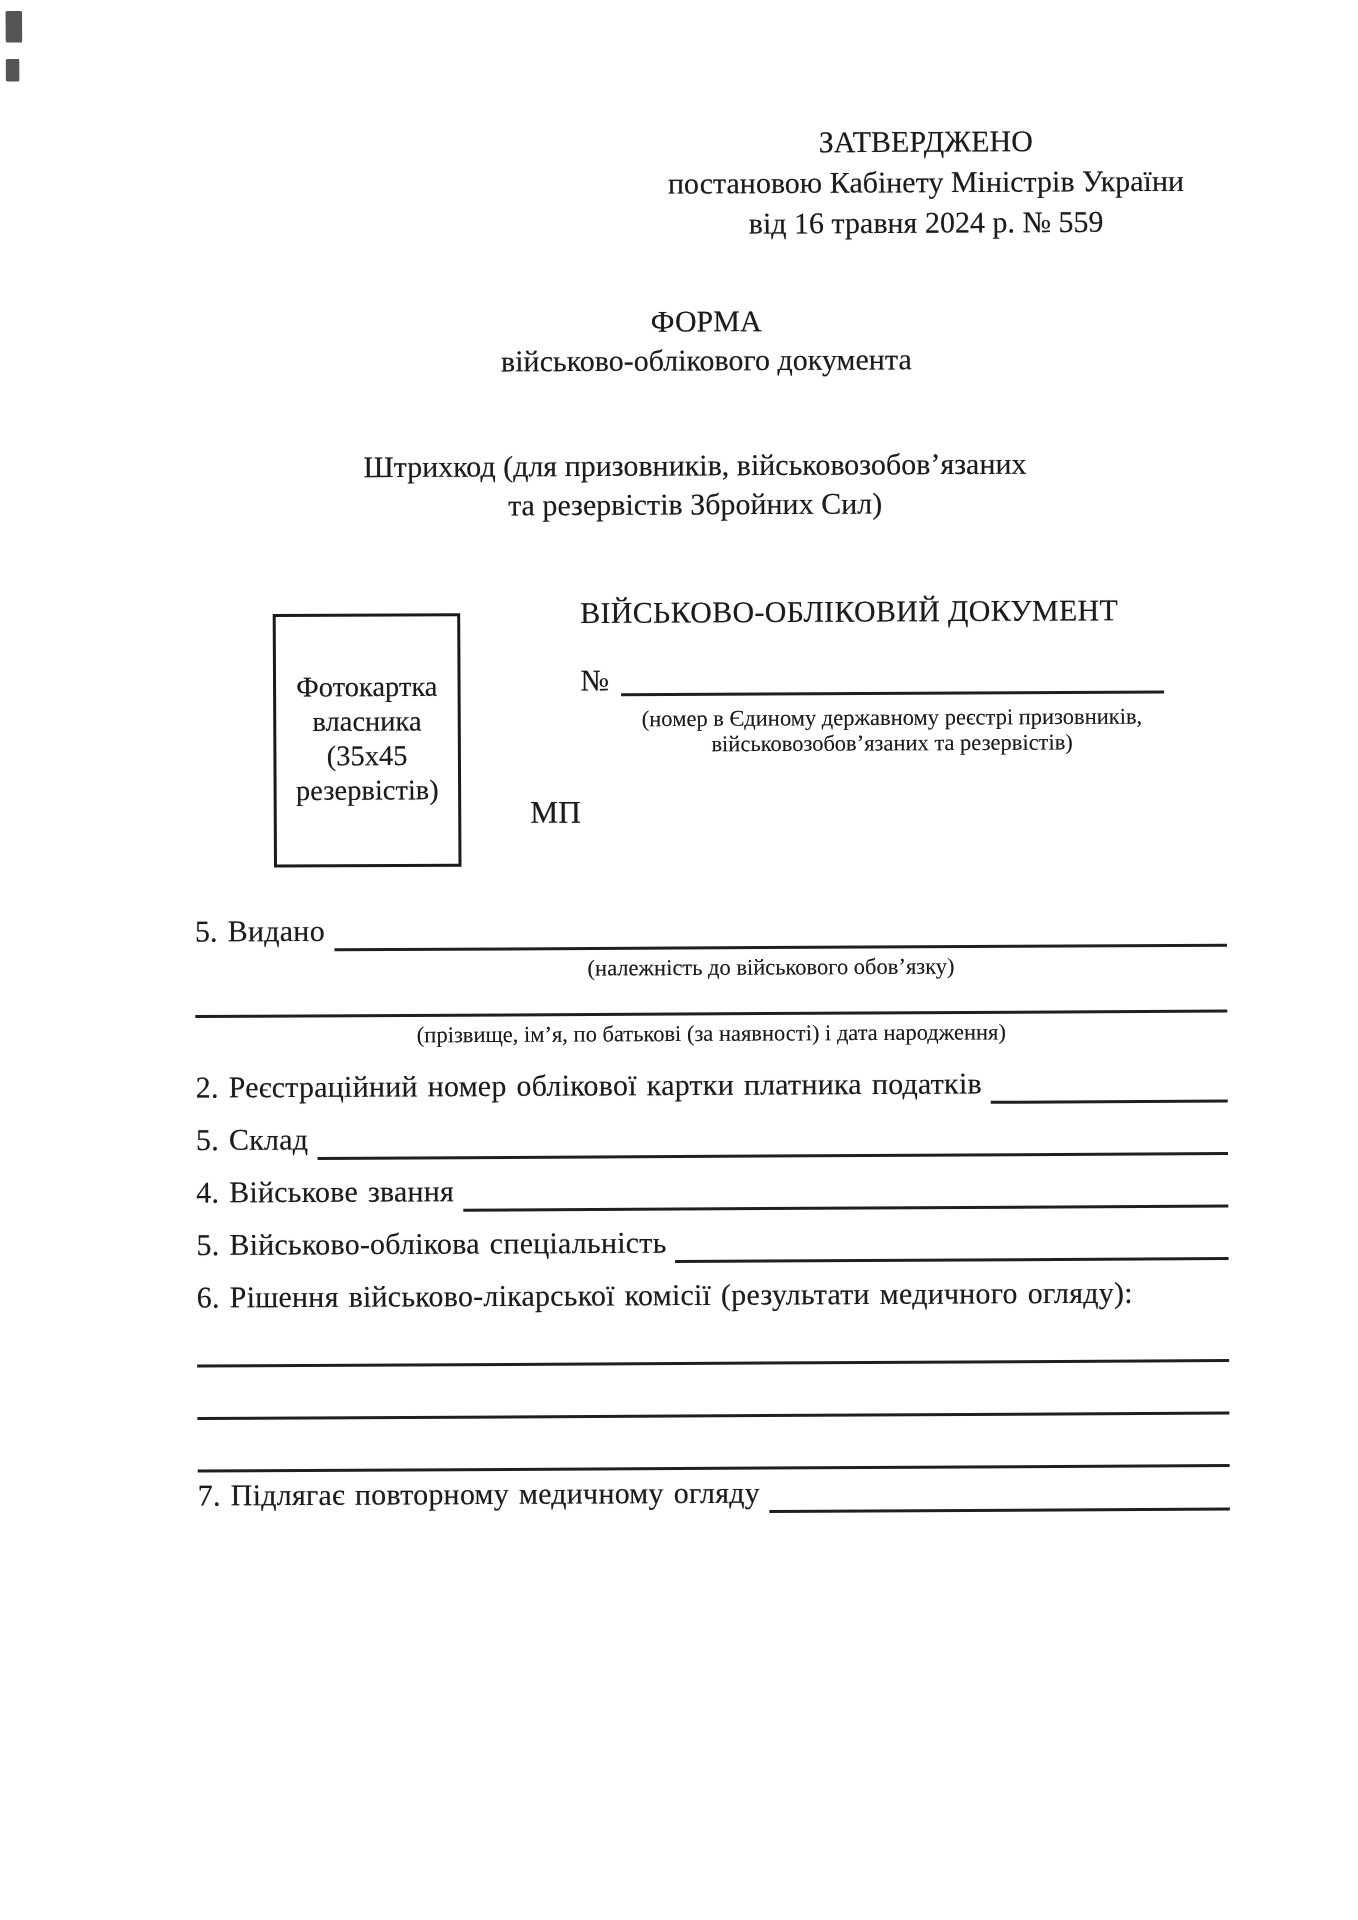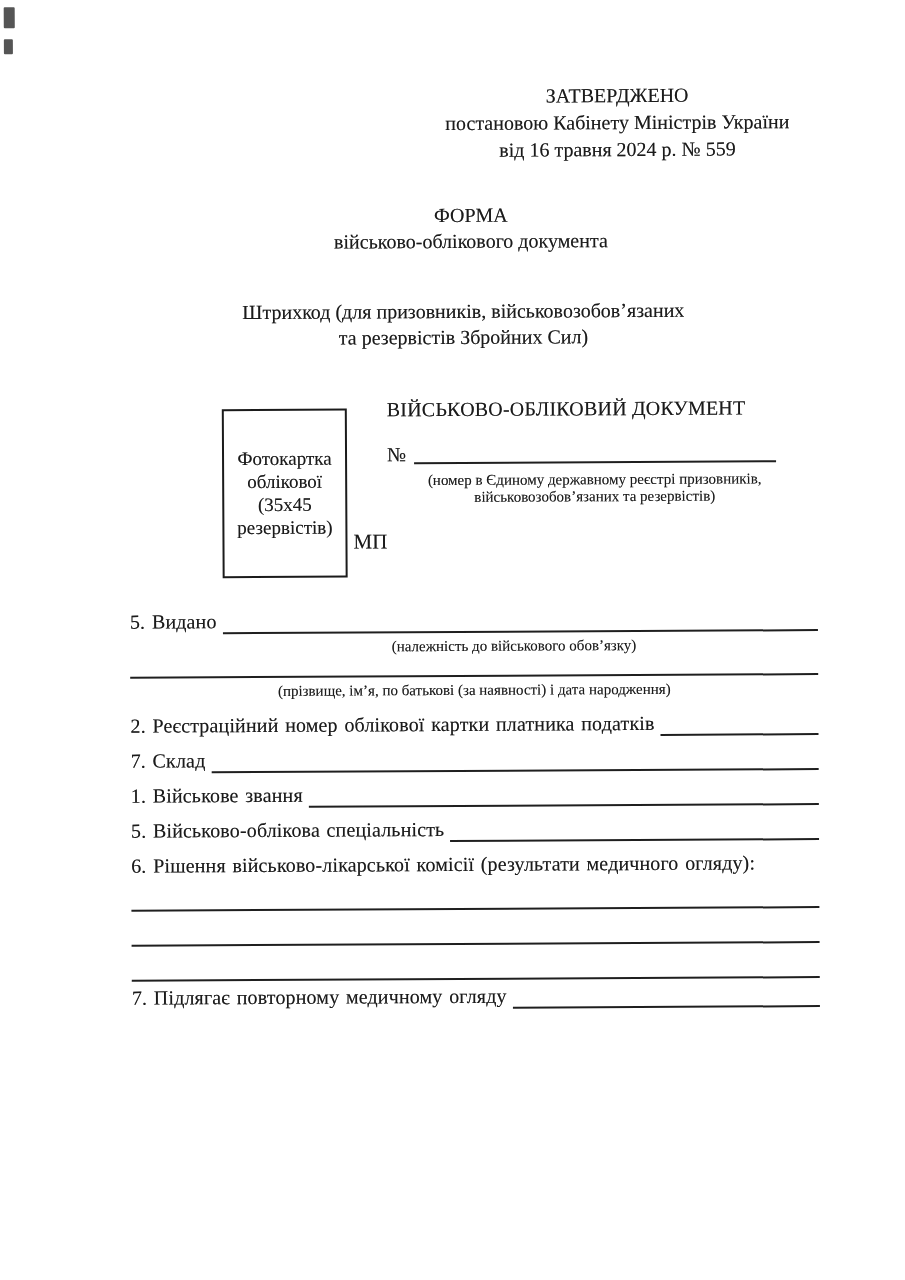--- a/index.html
+++ b/index.html
@@ -9,21 +9,21 @@
         transform:rotate(-0.3deg);transform-origin:452px 640px;}
   .ink{text-shadow:0 0 0.6px rgba(27,27,27,0.5);}
   .abs{position:absolute;}
   .fs20{font-size:20px;line-height:26px;letter-spacing:0.15px;word-spacing:1.5px;}
   .caption{font-size:15px;line-height:17px;text-align:center;
            text-shadow:0 0 0.4px rgba(27,27,27,0.45);}
   .approval{left:420px;top:83px;width:400px;font-size:20px;line-height:27px;text-align:center;}
   .form-heading{left:123px;top:202px;width:700px;font-size:20px;line-height:26px;text-align:center;}
   .barcode-note{left:115px;top:298px;width:700px;font-size:20px;line-height:26px;text-align:center;}
   .photo-box{left:183px;top:408px;width:121px;height:129px;border:2px solid #1b1b1b;
-             font-size:19px;line-height:23px;text-align:center;padding-top:36px;box-sizing:content-box;margin-left:40px;}
+             font-size:19px;line-height:23px;text-align:center;padding-top:36px;box-sizing:content-box;}
   .doc-title{left:388px;top:397px;width:420px;font-size:20px;line-height:24px;letter-spacing:0.2px;}
   .num-row{left:388px;top:444px;width:389px;height:20px;display:flex;}
   .num-row .lbl{font-size:20px;line-height:20px;white-space:pre;}
   .fill{flex:1 1 auto;border-bottom:2px solid #1f1f1f;margin-left:8px;
         font-size:20px;line-height:20px;}
   .num-caption{left:413px;top:472px;width:365px;}
   .stamp{left:354px;top:529px;font-size:21px;line-height:24px;}
   .row{position:absolute;left:130px;width:688px;height:25px;display:flex;}
   .row .lbl{font-size:20px;line-height:25px;white-space:pre;letter-spacing:0.15px;word-spacing:1.5px;}
   .row .fill{margin-left:6px;line-height:25px;}
@@ -49,21 +49,21 @@
     <div>військово-облікового документа</div>
   </div>
 
   <div class="abs barcode-note ink">
     <div>Штрихкод (для призовників, військовозобов’язаних</div>
     <div>та резервістів Збройних Сил)</div>
   </div>
 
   <div class="abs photo-box ink">
     <div>Фотокартка</div>
-    <div>облікової</div>
+    <div>власника</div>
     <div>(35x45</div>
     <div>резервістів)</div>
   </div>
 
   <div class="abs doc-title ink">ВІЙСЬКОВО-ОБЛІКОВИЙ ДОКУМЕНТ</div>
 
   <div class="abs num-row">
     <span class="lbl ink">№</span>
     <span class="fill"></span>
   </div>
@@ -82,26 +82,26 @@
   <div class="abs caption" style="left:210px;top:638px;width:608px;">(належність до військового обов’язку)</div>
   <div class="hline" style="top:675px;"></div>
   <div class="abs caption" style="left:130px;top:682px;width:688px;">(прізвище, ім’я, по батькові (за наявності) і дата народження)</div>
 
   <div class="row" style="top:712px;">
     <span class="lbl ink">2. Реєстраційний номер облікової картки платника податків</span>
     <span class="fill"></span>
   </div>
 
   <div class="row" style="top:747px;">
-    <span class="lbl ink">7. Склад</span>
+    <span class="lbl ink">5. Склад</span>
     <span class="fill"></span>
   </div>
 
   <div class="row" style="top:782px;">
-    <span class="lbl ink">1. Військове звання</span>
+    <span class="lbl ink">4. Військове звання</span>
     <span class="fill"></span>
   </div>
 
   <div class="row" style="top:817px;">
     <span class="lbl ink">5. Військово-облікова спеціальність</span>
     <span class="fill"></span>
   </div>
 
   <div class="abs fs20 ink" style="left:130px;top:851px;width:720px;">6. Рішення військово-лікарської комісії (результати медичного огляду):</div>
   <div class="hline" style="top:908px;"></div>

